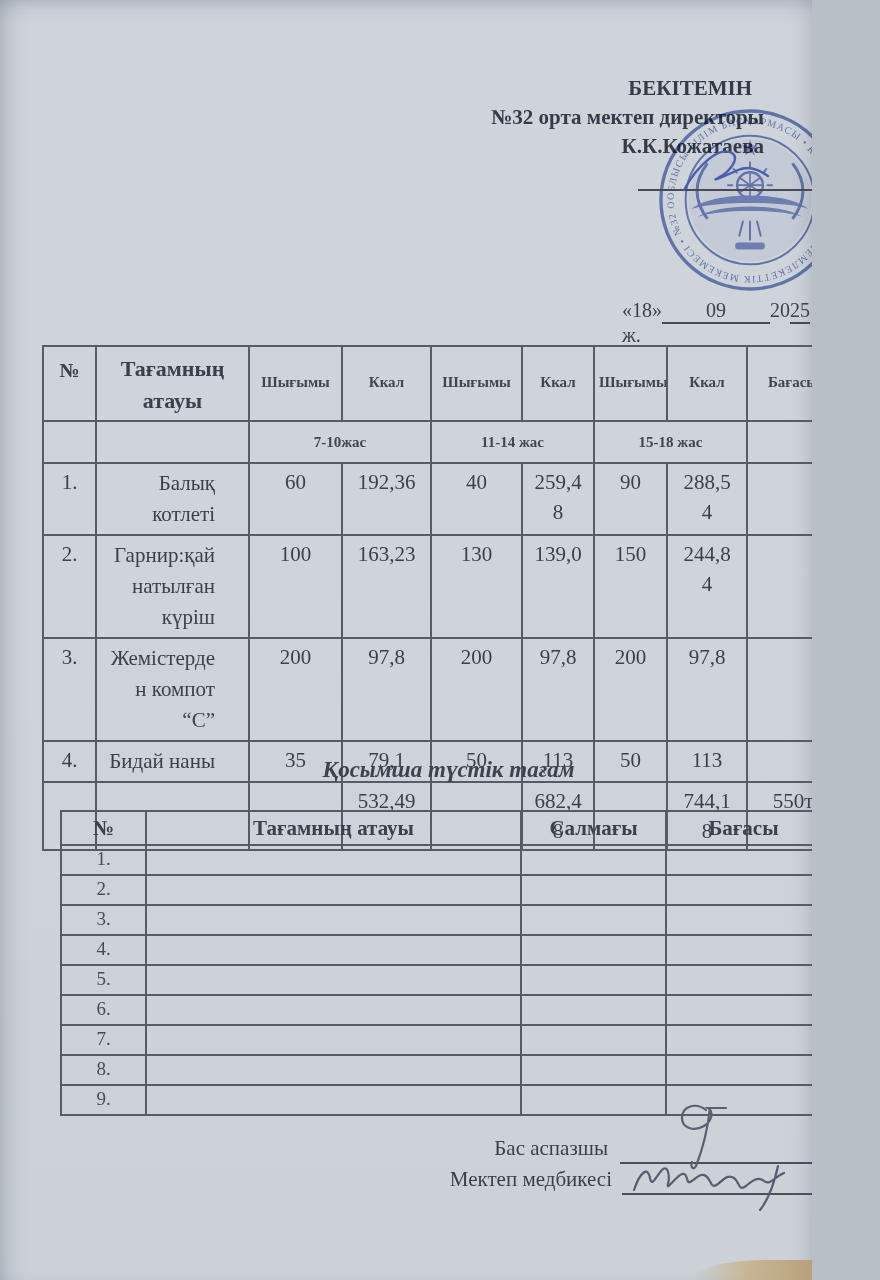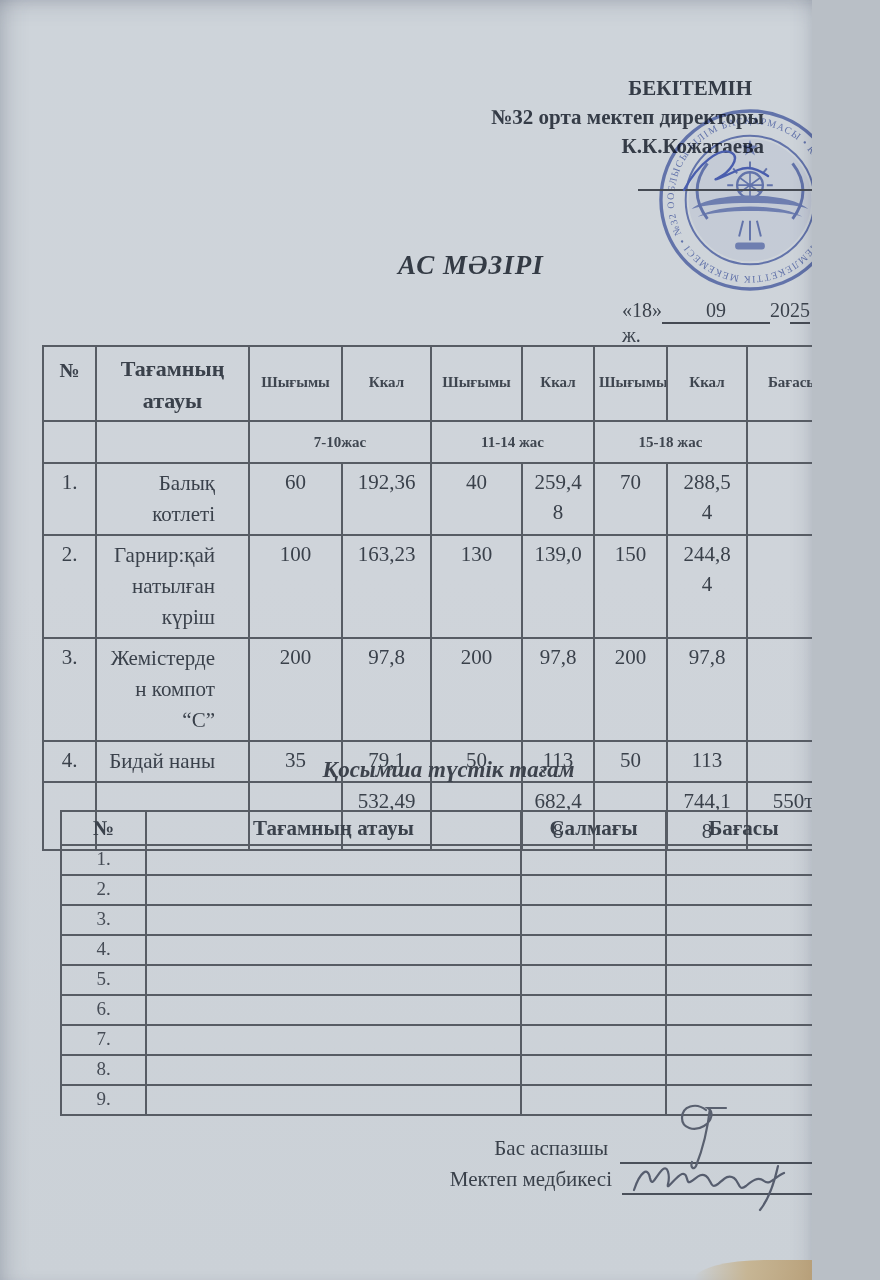--- a/index.html
+++ b/index.html
@@ -91,21 +91,20 @@
       <path d="M88,116 L84,132 M95,116 L95,136 M102,116 L106,132" fill="none" stroke-width="2"></path>
       <rect x="80" y="138" width="30" height="7" rx="3" stroke="none"></rect>
     </g>
   </svg>
 
   <div class="sig-line-top"></div>
   <svg class="dir-sig" width="120" height="62" viewBox="0 0 120 62">
     <path d="M8,52 C22,26 44,8 56,15 C64,20 54,34 42,40 C34,44 47,39 62,32 C72,28 80,30 92,38" fill="none" stroke="#4a5eae" stroke-width="2.4" stroke-linecap="round"></path>
   </svg>
 
-  <div class="doc-title">АС МӘЗІРІ</div>
   <div class="date-line">
     <span>«18»</span><span class="du">09</span><span>20</span><span class="du2">25</span><span>ж.</span>
   </div>
 
   <table class="menu">
     <colgroup>
       <col style="width:53px">
         <col style="width:153px">
         <col style="width:93px">
         <col style="width:89px">
@@ -135,21 +134,21 @@
       <td class="age" colspan="2">15-18 жас</td>
       <td></td>
     </tr>
     <tr style="height:71px">
       <td>1.</td>
       <td class="name">Балық котлеті</td>
       <td>60</td>
       <td>192,36</td>
       <td>40</td>
       <td class="narrow">259,48</td>
-      <td>70</td>
+      <td>90</td>
       <td class="narrow3">288,54</td>
       <td></td>
     </tr>
     <tr style="height:92px">
       <td>2.</td>
       <td class="name">Гарнир:қайнатылған күріш</td>
       <td>100</td>
       <td>163,23</td>
       <td>130</td>
       <td class="narrow">139,0</td>

